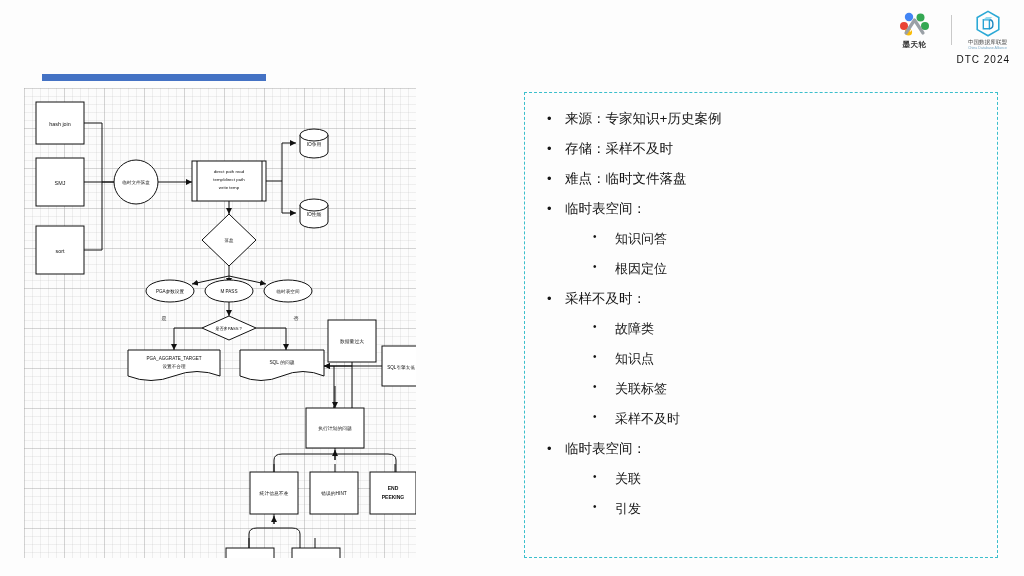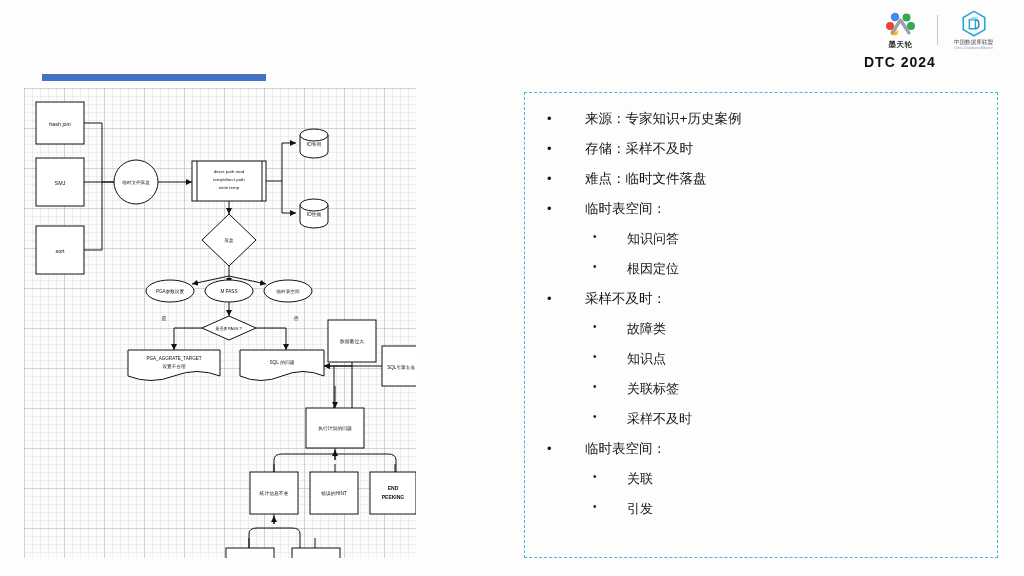--- a/index.html
+++ b/index.html
@@ -17,29 +17,29 @@
     font-size:30px;font-weight:bold;color:#1b1b1b;
     letter-spacing:2px;white-space:nowrap;
   }
   .title-underline{
     position:absolute;left:42px;top:74px;width:224px;height:7px;
     background:#4472C4;
   }
 
   
   .logo-area{position:absolute;right:14px;top:6px;width:146px;height:66px;}
-  .logo-row{position:absolute;left:0;top:0;width:146px;height:48px;display:flex;align-items:center;justify-content:center;gap:0px;}
+  .logo-row{position:absolute;left:14px;top:0;width:146px;height:48px;display:flex;align-items:center;justify-content:center;gap:0px;}
   .logo-block{width:60px;height:48px;display:flex;flex-direction:column;align-items:center;justify-content:center;}
   .logo-divider{width:1px;height:30px;background:#c9c9c9;margin:0 6px;}
   .logo-cap{font-size:5.6px;color:#3a3a3a;line-height:1.25;text-align:center;white-space:nowrap;transform:scale(1.0);}
   .logo-cap.sub{font-size:3.6px;color:#7aa9c6;}
   .logo-cap-left{font-size:7.5px;font-weight:bold;color:#2f2f2f;letter-spacing:0.5px;}
   .dtc{
-    position:absolute;left:0;top:48px;width:146px;text-align:left;
-    font-size:14px;font-weight:bold;color:#111;letter-spacing:1px;
+    position:absolute;left:0;top:48px;width:146px;text-align:right;
+    font-size:10px;font-weight:normal;color:#111;letter-spacing:1px;
   }
 
   
   .diagram{
     position:absolute;left:24px;top:88px;width:392px;height:470px;
     background:
       linear-gradient(to right, rgba(150,150,150,.30) 1px, transparent 1px) 0 0/40px 40px,
       linear-gradient(to bottom, rgba(150,150,150,.30) 1px, transparent 1px) 0 0/40px 40px,
       linear-gradient(to right, rgba(170,170,170,.16) 1px, transparent 1px) 0 0/8px 8px,
       linear-gradient(to bottom, rgba(170,170,170,.16) 1px, transparent 1px) 0 0/8px 8px,
@@ -55,24 +55,24 @@
   }
   .bl{
     position:absolute;display:flex;align-items:flex-start;
     font-size:13.5px;color:#161616;line-height:1.2;white-space:nowrap;
   }
   .bl .dot{
     display:inline-block;width:14px;text-align:left;
     color:#161616;font-size:13px;line-height:1.25;
   }
   .bl.l1{left:22px;}
-  .bl.l1 .txt{margin-left:24px;}
+  .bl.l1 .txt{margin-left:4px;}
   .bl.l2{left:68px;font-size:13px;}
   .bl.l2 .dot{font-size:10px;}
-  .bl.l2 .txt{margin-left:20px;text-align:right;}
+  .bl.l2 .txt{margin-left:8px;text-align:right;}
 </style>
 </head>
 <body>
 
 <div class="slide">
 
   <div class="title-underline"></div>
 
   <div class="logo-area">
     <div class="logo-row">

